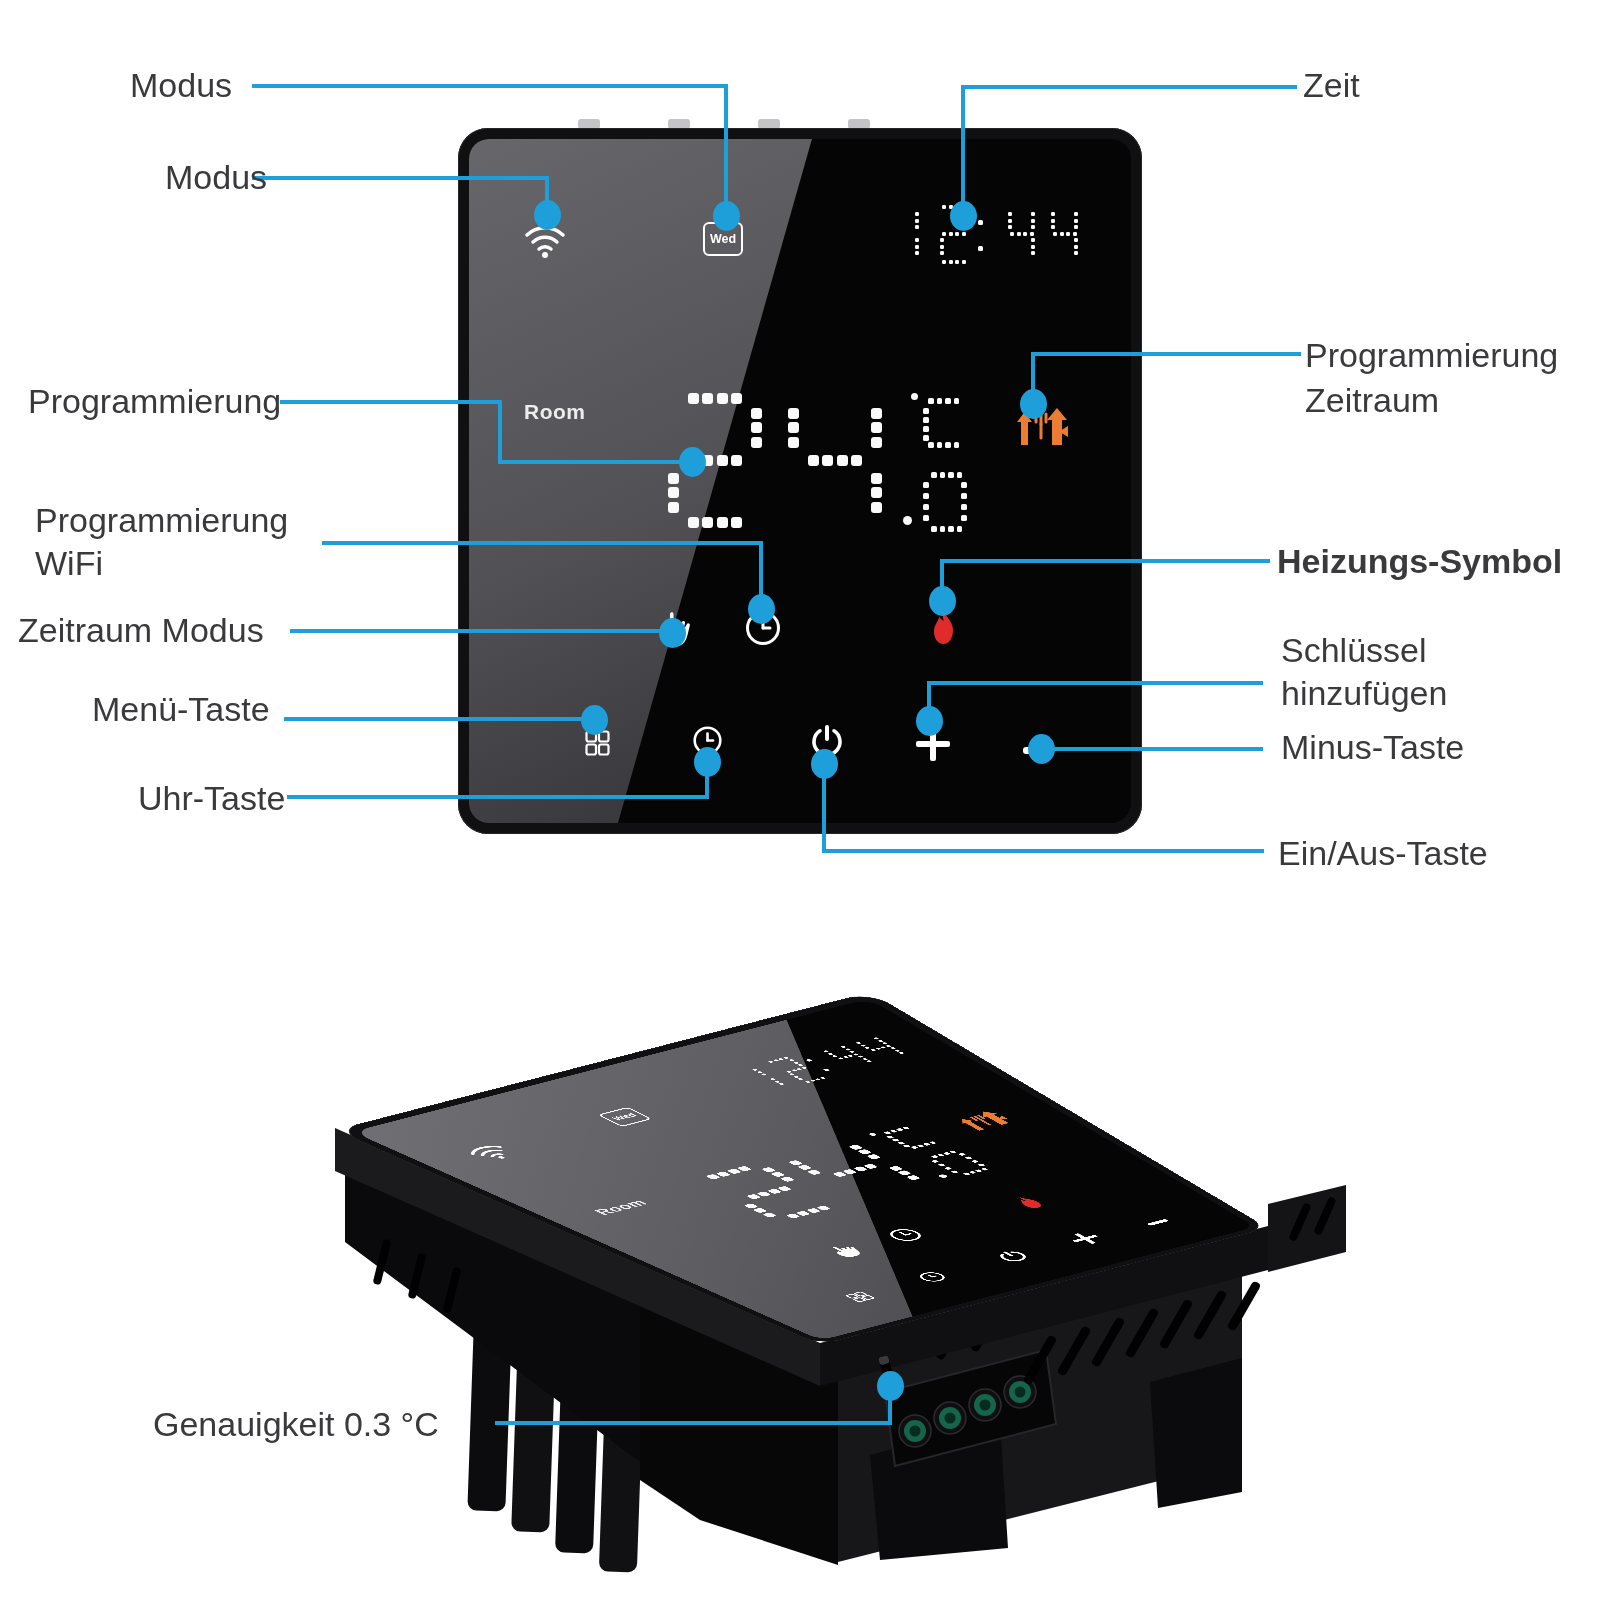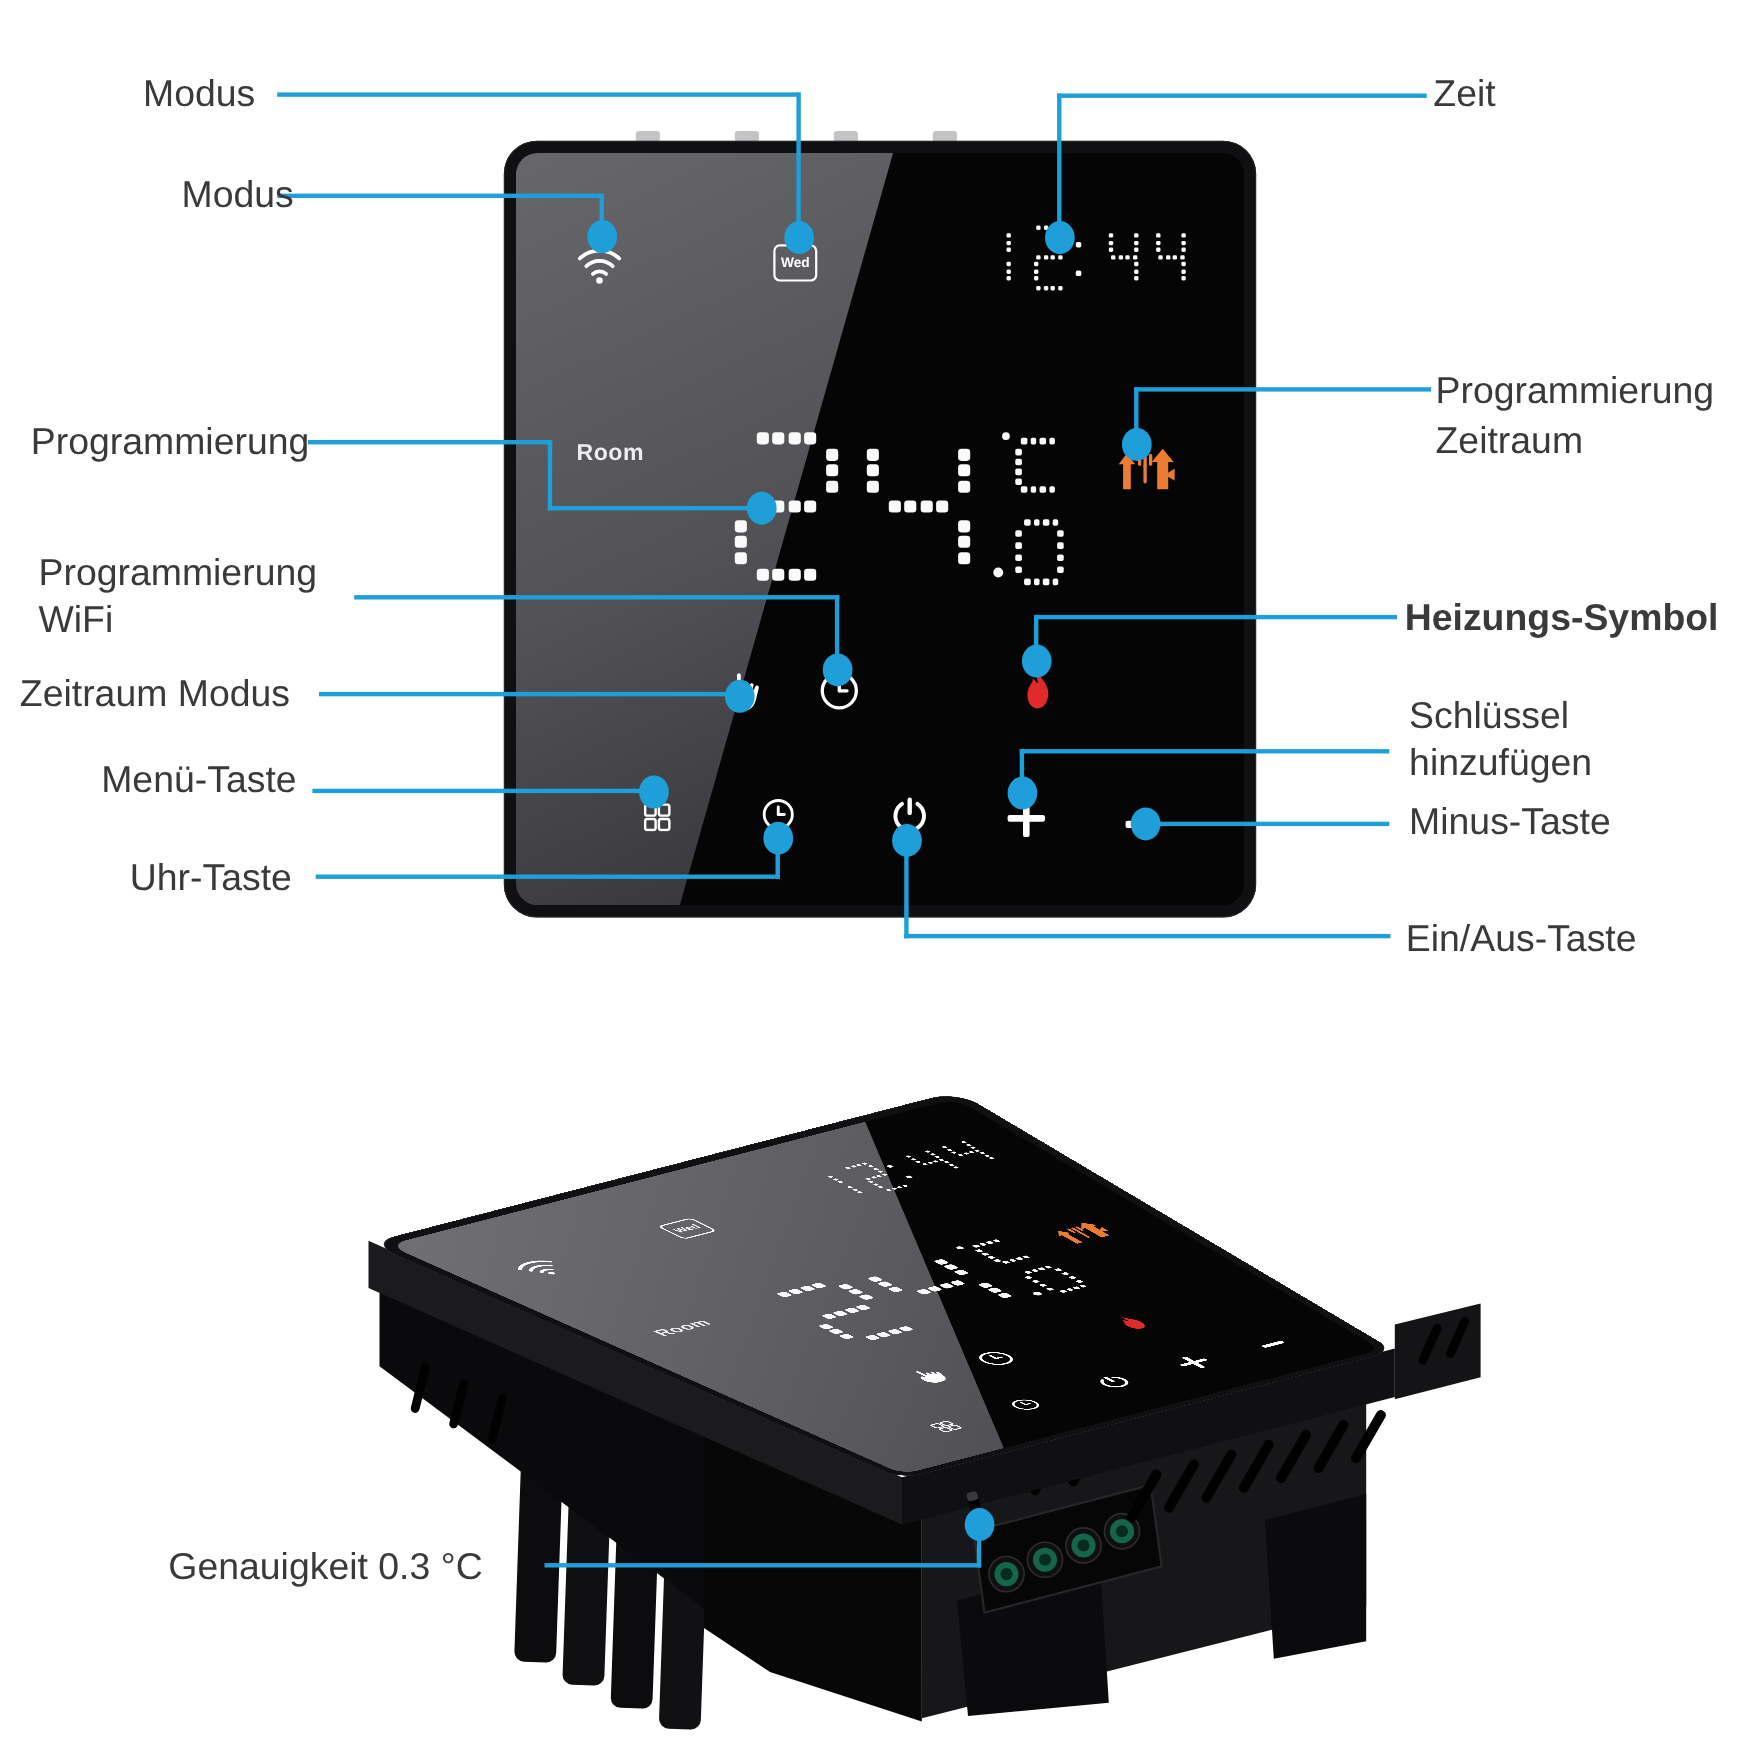--- a/index.html
+++ b/index.html
@@ -498,21 +498,21 @@
   </div>
 </div>
 
 <div class="lbl" style="left:130px;top:86px;">Modus</div>
 <div class="lbl" style="left:165px;top:178px;">Modus</div>
 <div class="lbl" style="left:28px;top:402px;">Programmierung</div>
 <div class="lbl" style="left:35px;top:521px;">Programmierung</div>
 <div class="lbl" style="left:35px;top:564px;">WiFi</div>
 <div class="lbl" style="left:18px;top:631px;">Zeitraum Modus</div>
 <div class="lbl" style="left:92px;top:710px;">Menü-Taste</div>
-<div class="lbl" style="left:118px;top:799px;">Uhr-Taste</div>
+<div class="lbl" style="left:138px;top:799px;">Uhr-Taste</div>
 <div class="lbl" style="left:1303px;top:86px;">Zeit</div>
 <div class="lbl" style="left:1305px;top:356px;">Programmierung</div>
 <div class="lbl" style="left:1305px;top:401px;">Zeitraum</div>
 <div class="lbl" style="left:1277px;top:562px;font-weight:bold;">Heizungs-Symbol</div>
 <div class="lbl" style="left:1281px;top:651px;">Schlüssel</div>
 <div class="lbl" style="left:1281px;top:694px;">hinzufügen</div>
 <div class="lbl" style="left:1281px;top:748px;">Minus-Taste</div>
 <div class="lbl" style="left:1278px;top:854px;">Ein/Aus-Taste</div>
 <div class="lbl" style="left:153px;top:1425px;">Genauigkeit 0.3 °C</div>
 

